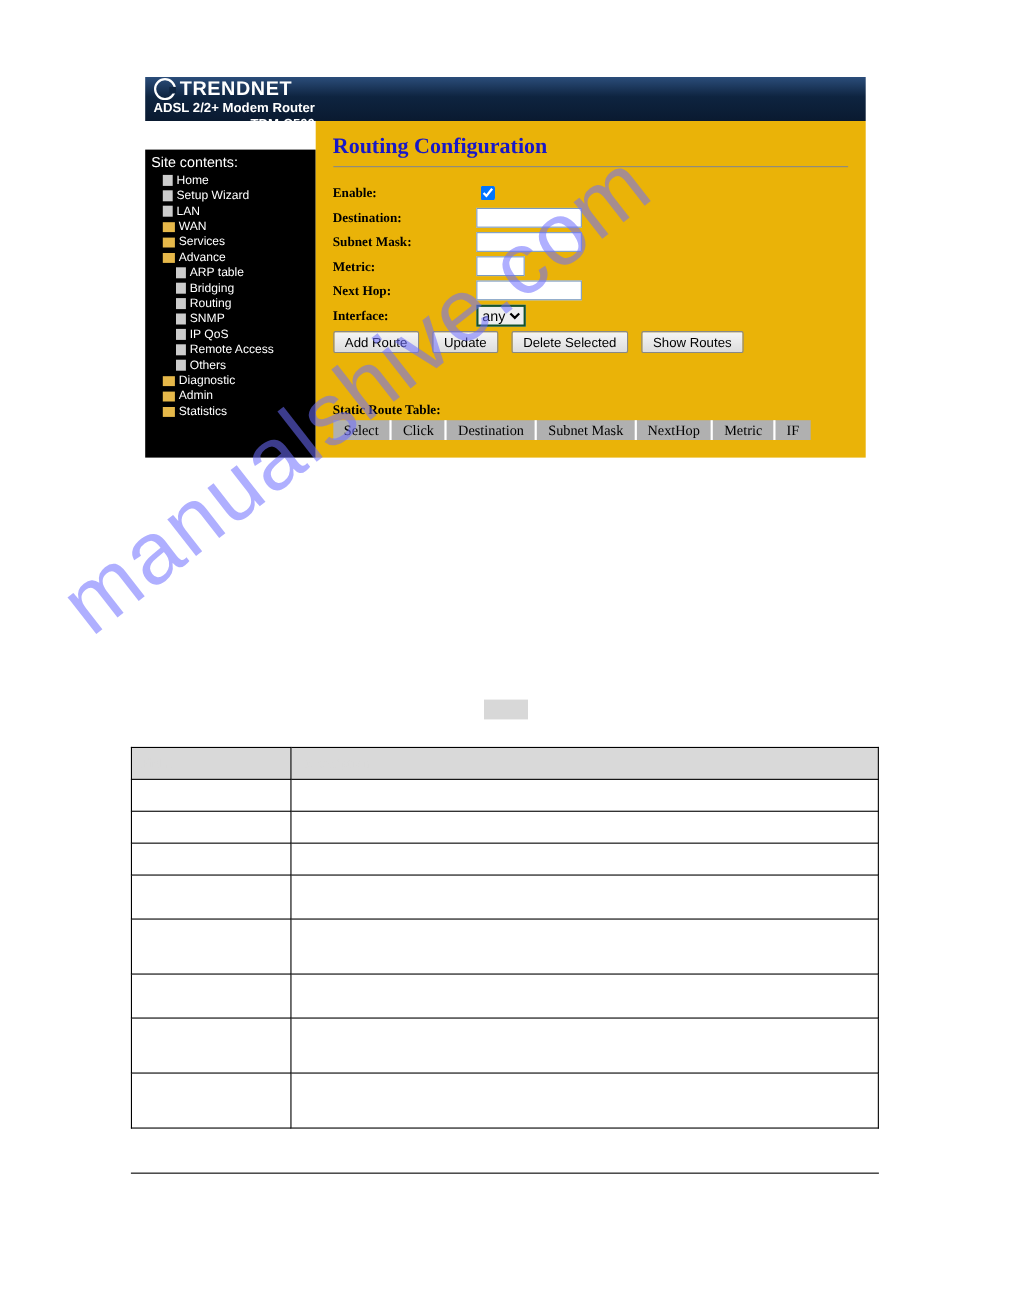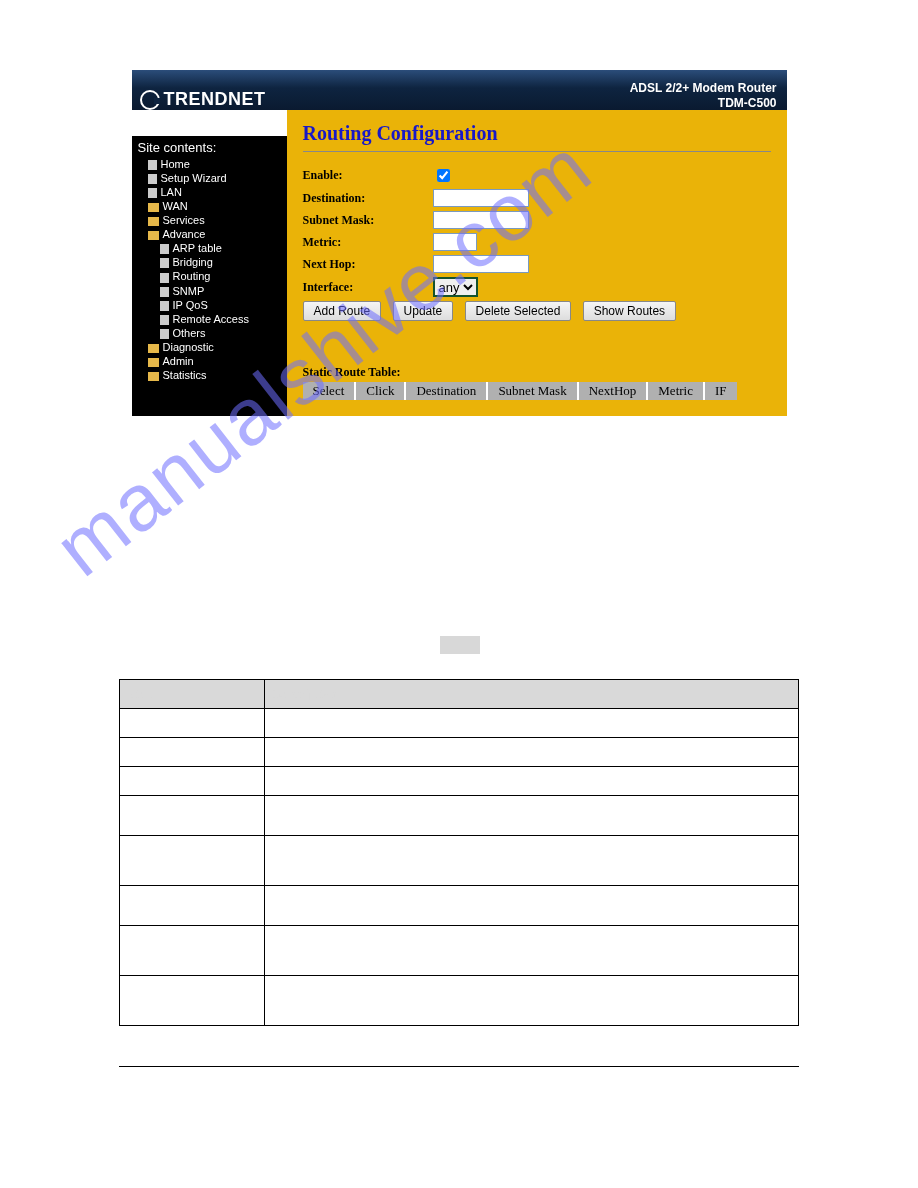--- a/index.html
+++ b/index.html
@@ -40,23 +40,24 @@
     width: 655px;
     border: none;
     position: relative;
     z-index: 1;
   }
   .banner {
     height: 40px;
     background: linear-gradient(to bottom, #2b4d7a 0%, #0e2440 45%, #0a1a30 100%);
     display: flex;
     justify-content: space-between;
-    align-items: flex-end;
+    align-items: flex-start;
     padding: 0 10px 0 8px;
     color: #fff;
+    flex-direction: column;
   }
   .brand {
     display: flex;
     align-items: center;
     gap: 4px;
     font-weight: bold;
     font-size: 18px;
     letter-spacing: 0.5px;
     font-family: Arial, sans-serif;
   }

